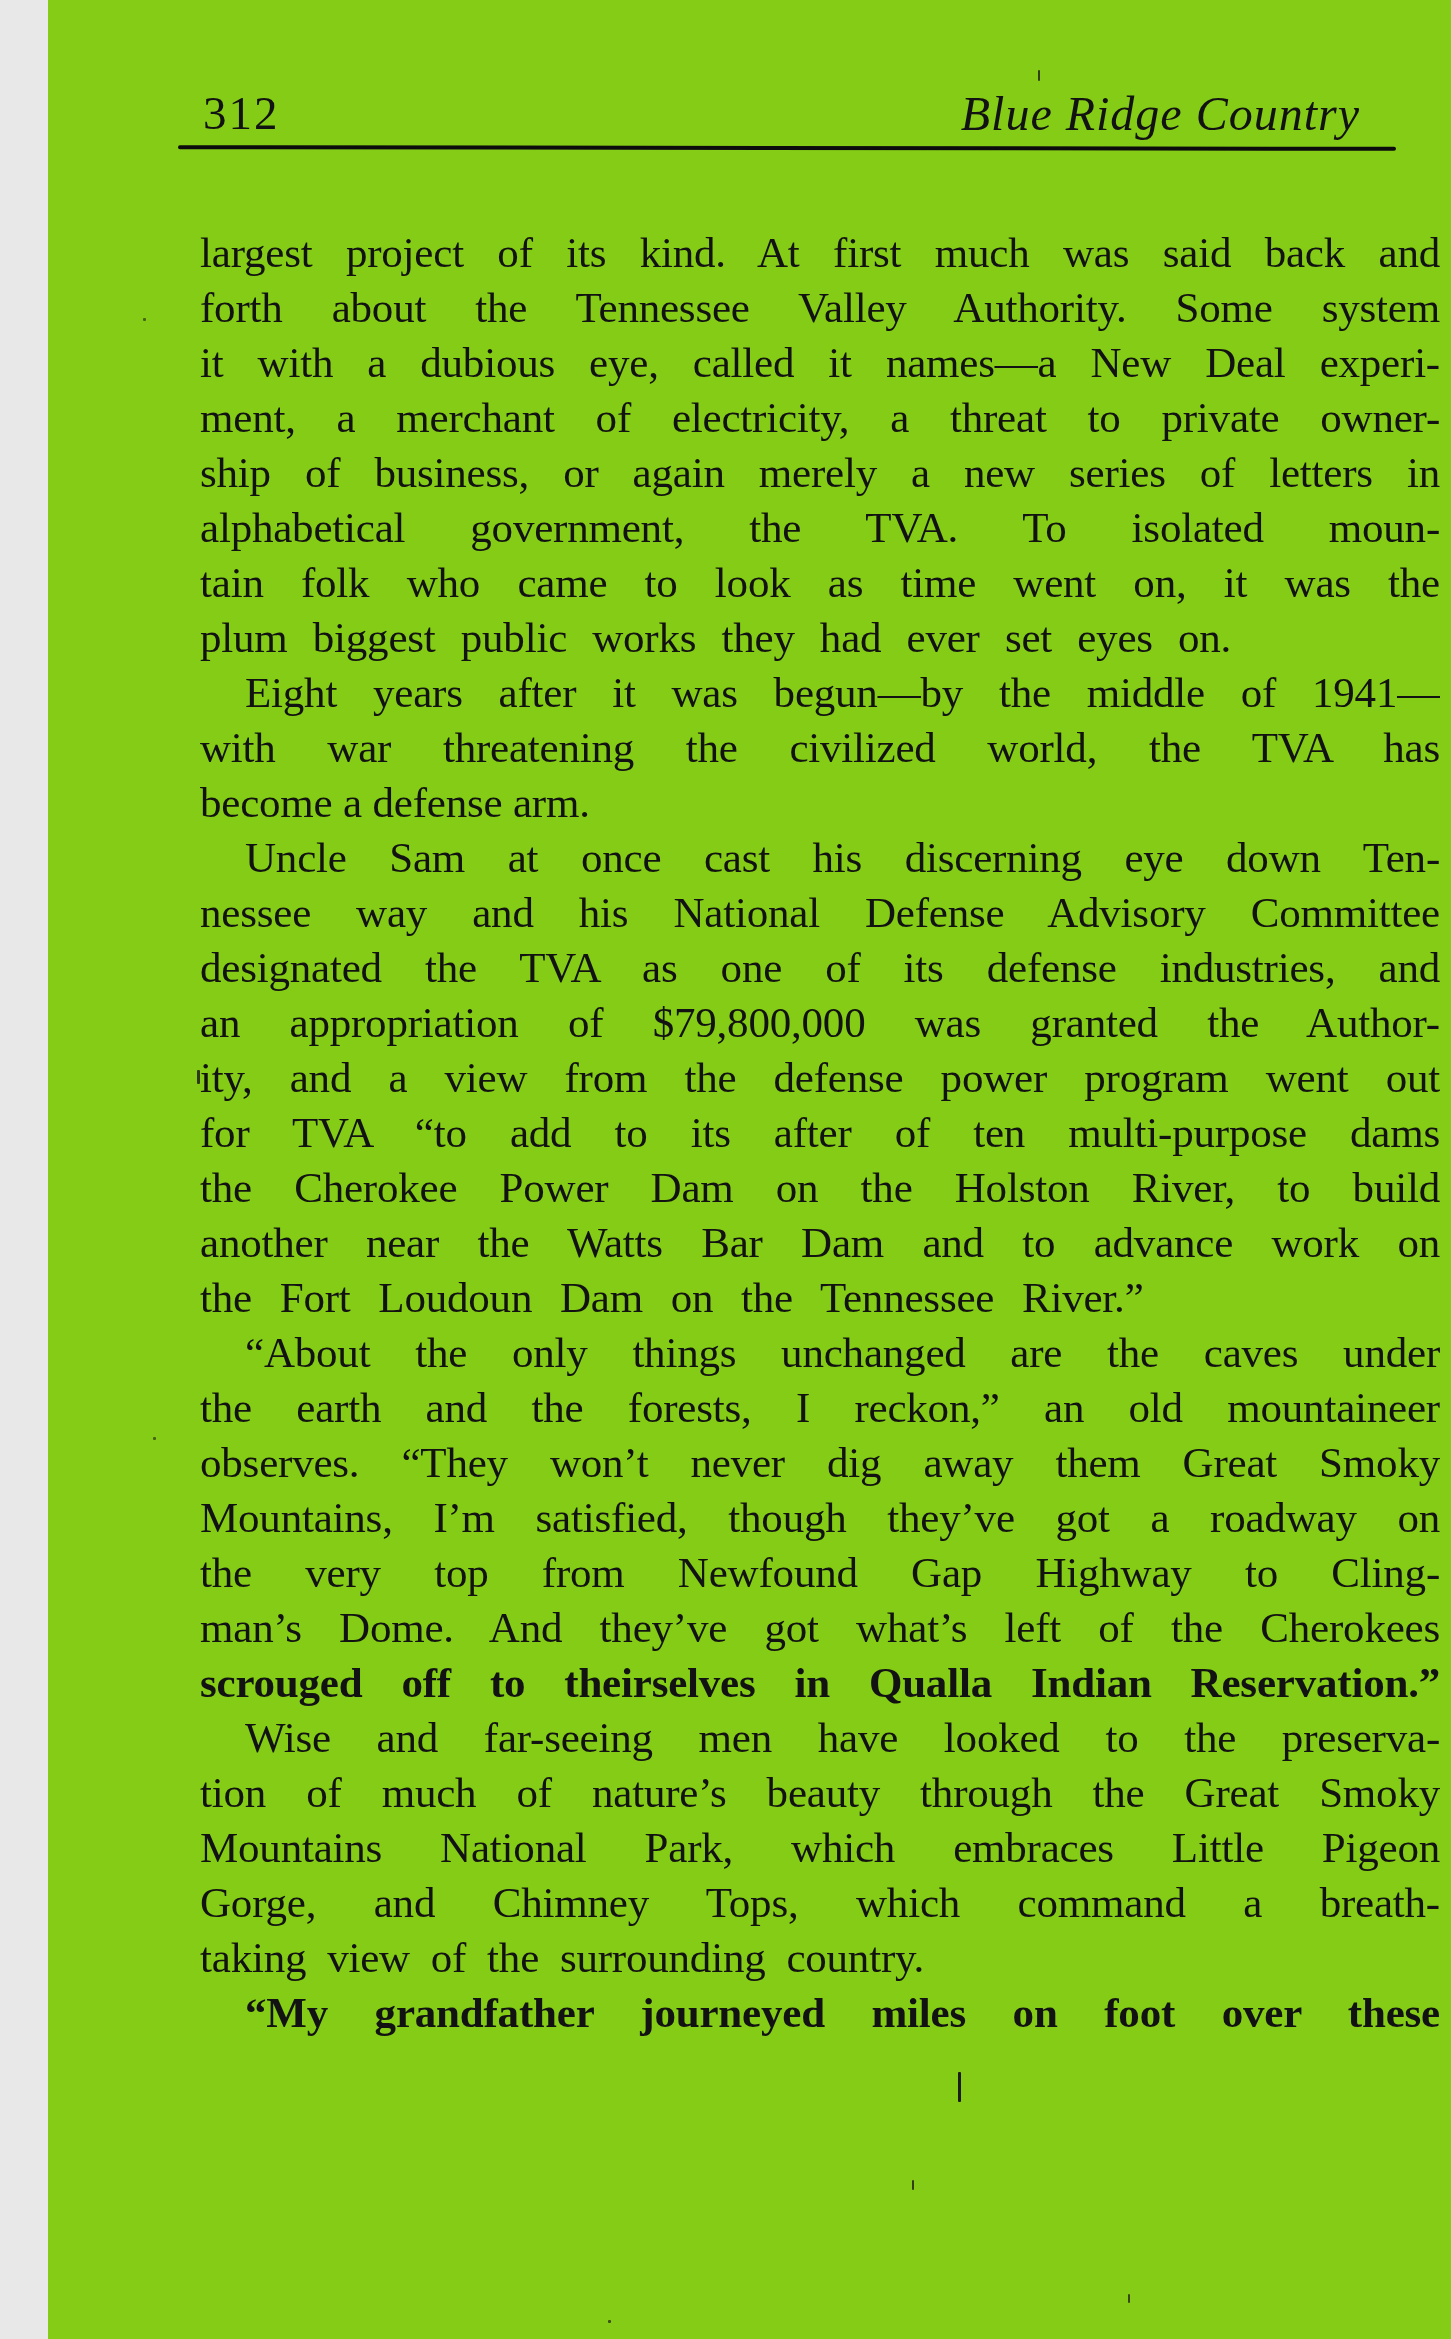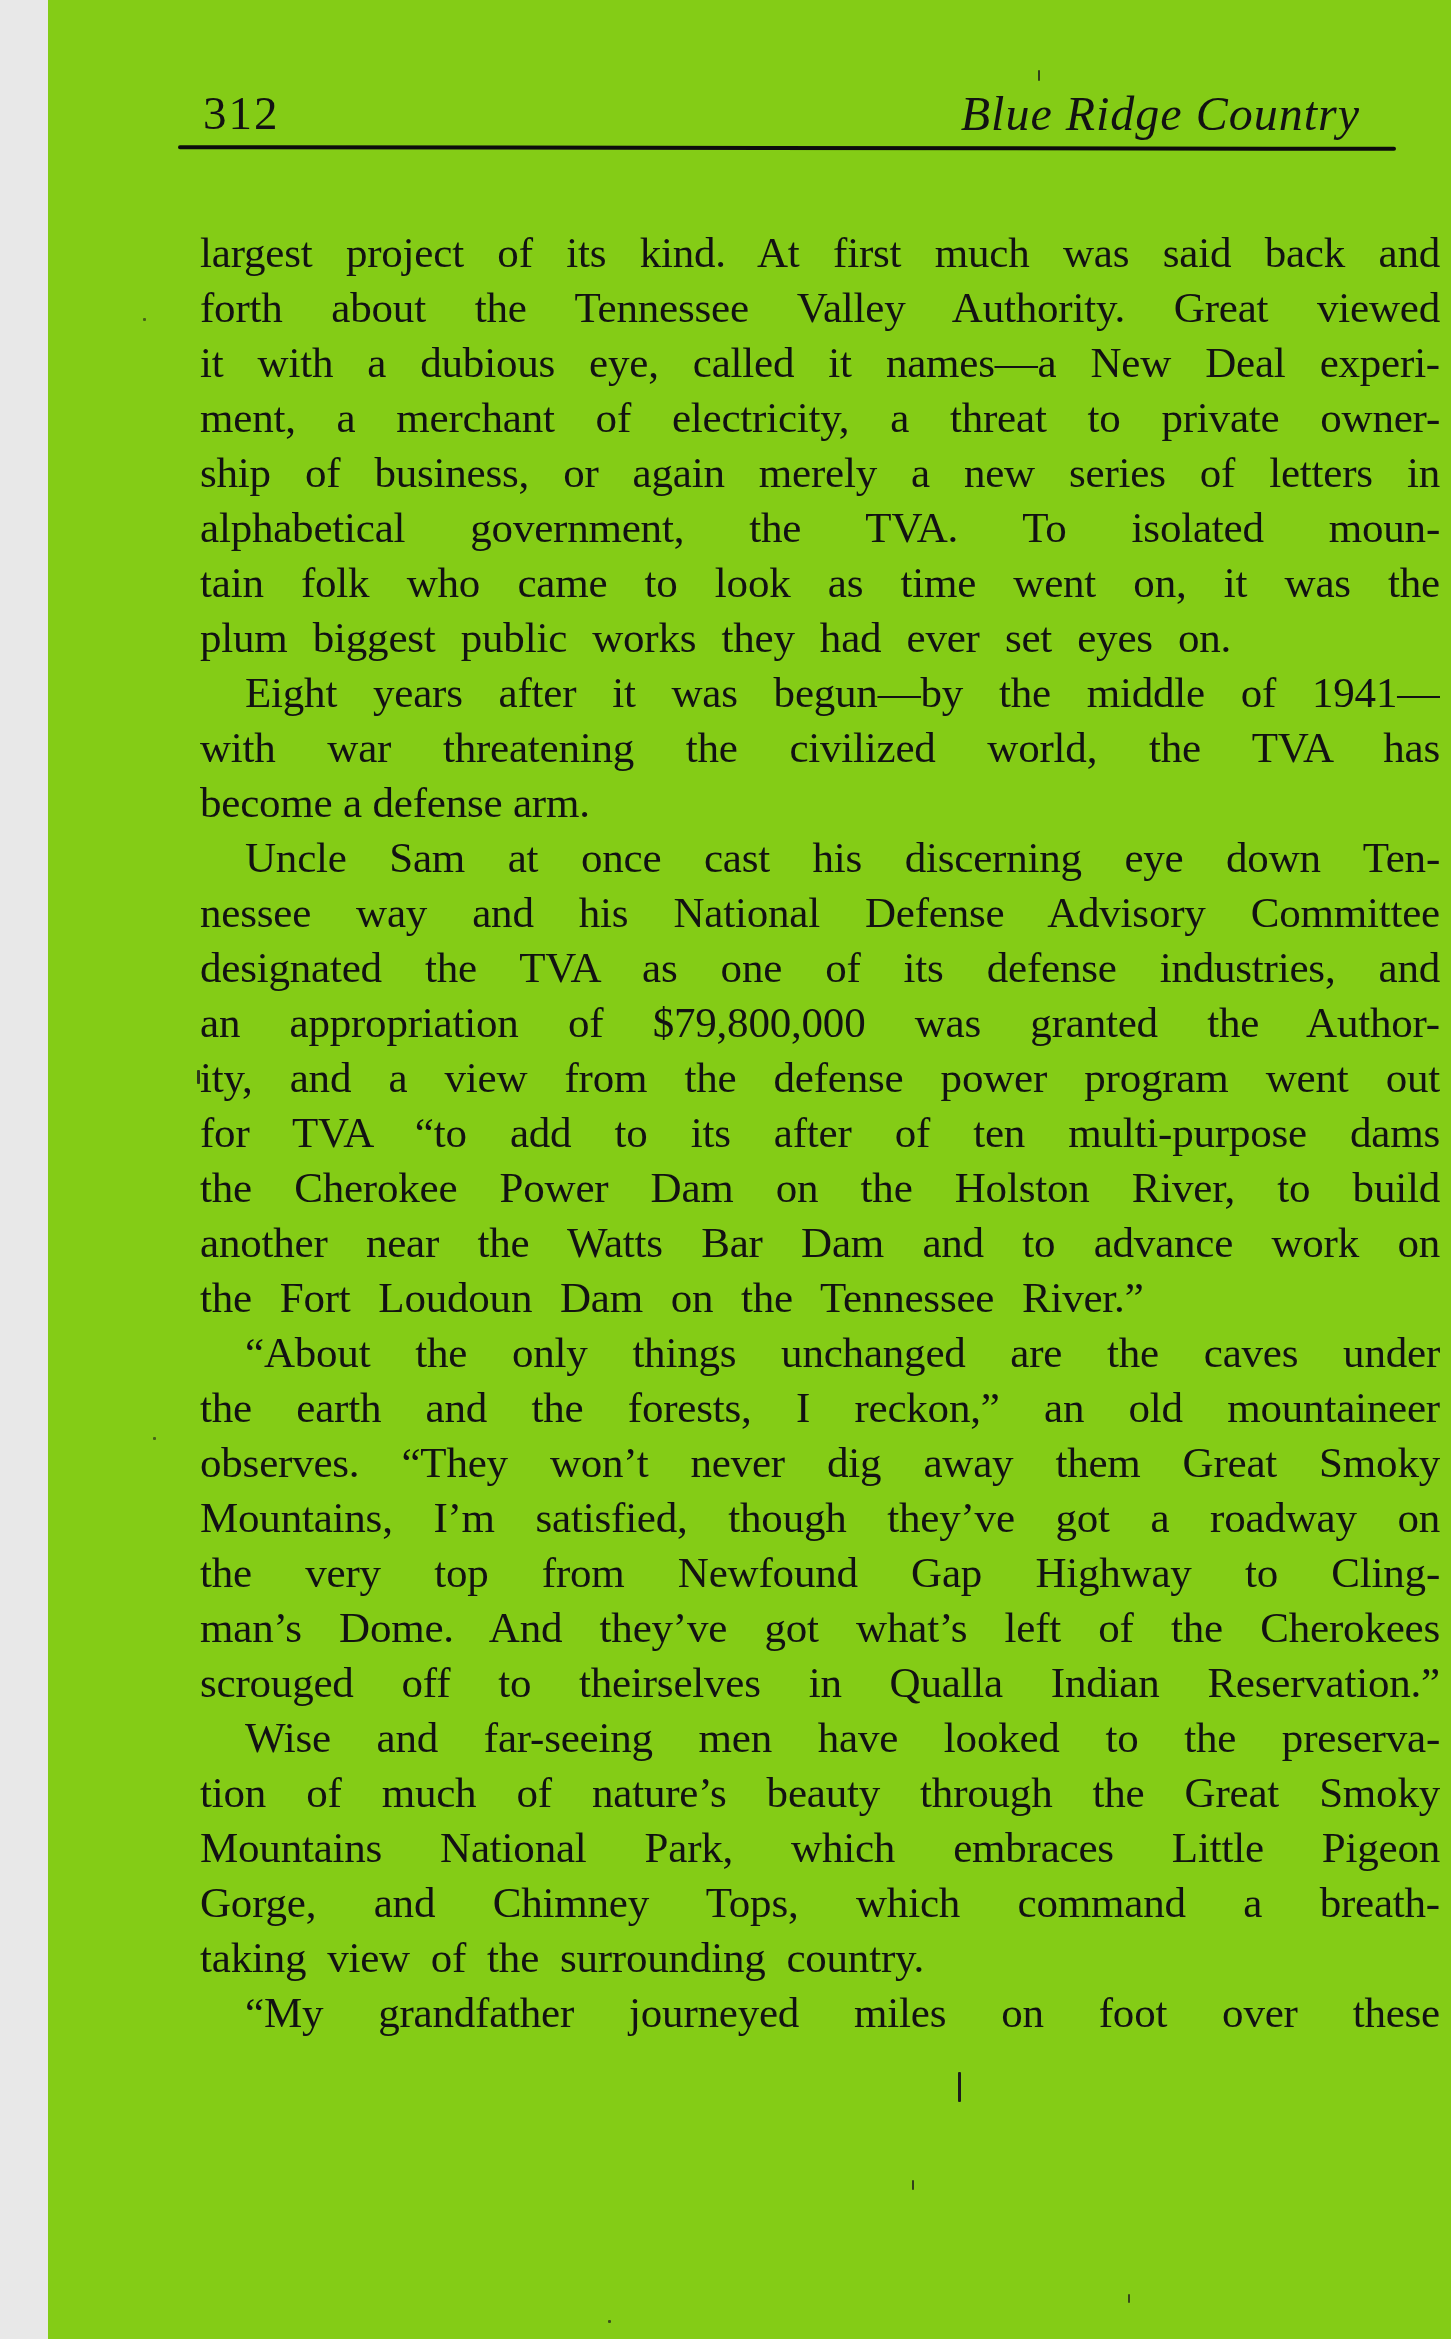--- a/index.html
+++ b/index.html
@@ -67,21 +67,21 @@
     line-height: 55px;
     font-size: 43px;
     letter-spacing: -0.2px;
     text-align: justify;
     text-align-last: justify;
     white-space: normal;
     overflow: hidden;
   }
   .para.indent .line.first { text-indent: 45px; }
   .line.last { text-align-last: left; }
-  .para.flush-last .line.last { text-align-last: justify; }
+  .para.flush-last .line.last { text-align-last: justify; font-weight: bold; }
   
   .para:nth-child(1) .line.last { word-spacing: 0.34em; }
   .para:nth-child(3) .line.last { word-spacing: 0.40em; }
   .para:nth-child(5) .line.last { word-spacing: 0.24em; }
 
   
   .speck {
     position: absolute;
     background: #1c1c1c;
     border-radius: 1px;
@@ -103,21 +103,21 @@
   <div class="header">
     <span class="page-number">312</span>
     <span class="running-title">Blue Ridge Country</span>
   </div>
 
   <div class="header-rule"></div>
 
   <div class="page-body">
       <div class="para">
         <div class="line first">largest project of its kind. At first much was said back and</div>
-        <div class="line">forth about the Tennessee Valley Authority. Great viewed</div>
+        <div class="line">forth about the Tennessee Valley Authority. Some system</div>
         <div class="line">it with a dubious eye, called it names—a New Deal experi-</div>
         <div class="line">ment, a merchant of electricity, a threat to private owner-</div>
         <div class="line">ship of business, or again merely a new series of letters in</div>
         <div class="line">alphabetical government, the TVA. To isolated moun-</div>
         <div class="line">tain folk who came to look as time went on, it was the</div>
         <div class="line last">plum biggest public works they had ever set eyes on.</div>
       </div>
       <div class="para indent">
         <div class="line first">Eight years after it was begun—by the middle of 1941—</div>
         <div class="line">with war threatening the civilized world, the TVA has</div>

